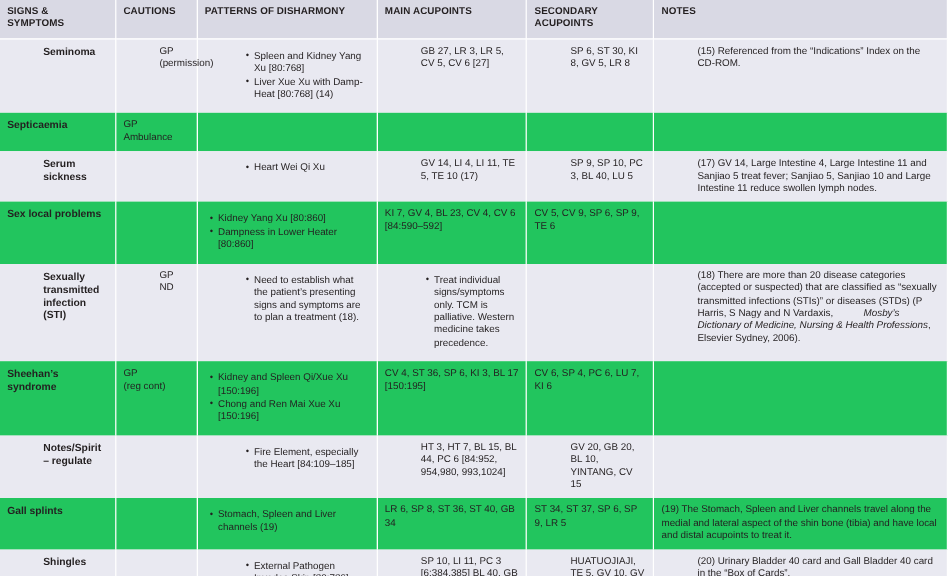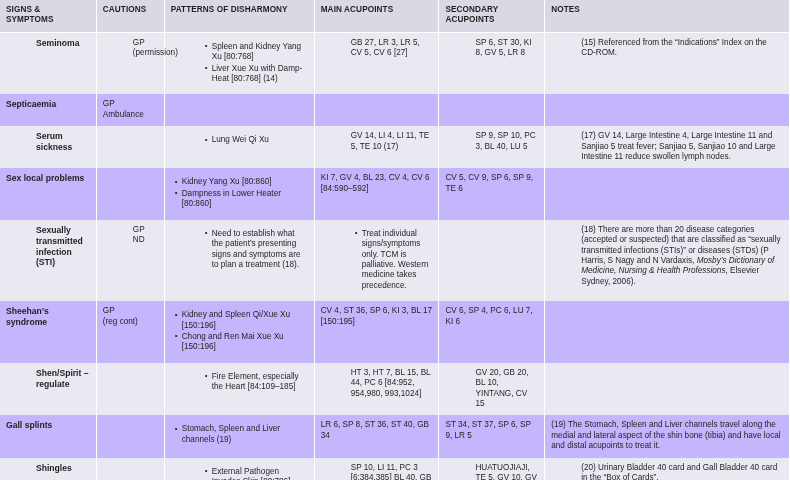--- a/index.html
+++ b/index.html
@@ -37,21 +37,21 @@
     text-align: left;
     border-bottom: 1px solid #ffffff;
     padding-top: 7px;
     padding-bottom: 7px;
   }
   tbody tr.shade td {
     background: #e9e9f1;
     padding-left: 36px;
   }
   tbody tr.plain td {
-    background: #c4b5fd;
+    background: #22c55e;
   }
   td.col-sign {
     font-weight: bold;
     font-size: 8.6px;
   }
   .ul {
     margin: 4px;
     padding: 0;
     list-style: none;
   }
@@ -62,21 +62,21 @@
   }
   .ul li:before {
     content: "\2022";
     position: absolute;
     left: 0;
     top: -0.5px;
     font-size: 8px;
     line-height: 1.32;
   }
   .plainlines div { margin: 0; }
-  em { font-style: italic; }
+  em { font-style: italic; margin-left: 23px; }
 </style>
 </head>
 <body>
 
 <table class="ref-table">
   <colgroup>
     <col style="width:12.2%">
     <col style="width:8.6%">
     <col style="width:19.0%">
     <col style="width:15.8%">
@@ -130,21 +130,21 @@
         <td></td>
         <td></td>
         <td></td>
         <td></td>
       </tr>
       <tr class="shade">
         <td class="col-sign">Serum sickness</td>
         <td></td>
         <td>
           <ul class="ul">
-            <li>Lung Wei Qi Xu</li>
+            <li>Heart Wei Qi Xu</li>
           </ul>
         </td>
         <td>
           <div class="plainlines">
             <div>GV 14, LI 4, LI 11, TE 5, TE 10 (17)</div>
           </div>
         </td>
         <td>
           <div class="plainlines">
             <div>SP 9, SP 10, PC 3, BL 40, LU 5</div>
@@ -214,21 +214,21 @@
           </div>
         </td>
         <td>
           <div class="plainlines">
             <div>CV 6, SP 4, PC 6, LU 7, KI 6</div>
           </div>
         </td>
         <td></td>
       </tr>
       <tr class="shade">
-        <td class="col-sign">Shen/Spirit – regulate</td>
+        <td class="col-sign">Notes/Spirit – regulate</td>
         <td></td>
         <td>
           <ul class="ul">
             <li>Fire Element, especially the Heart [84:109–185]</li>
           </ul>
         </td>
         <td>
           <div class="plainlines">
             <div>HT 3, HT 7, BL 15, BL 44, PC 6 [84:952, 954,980, 993,1024]</div>
           </div>

